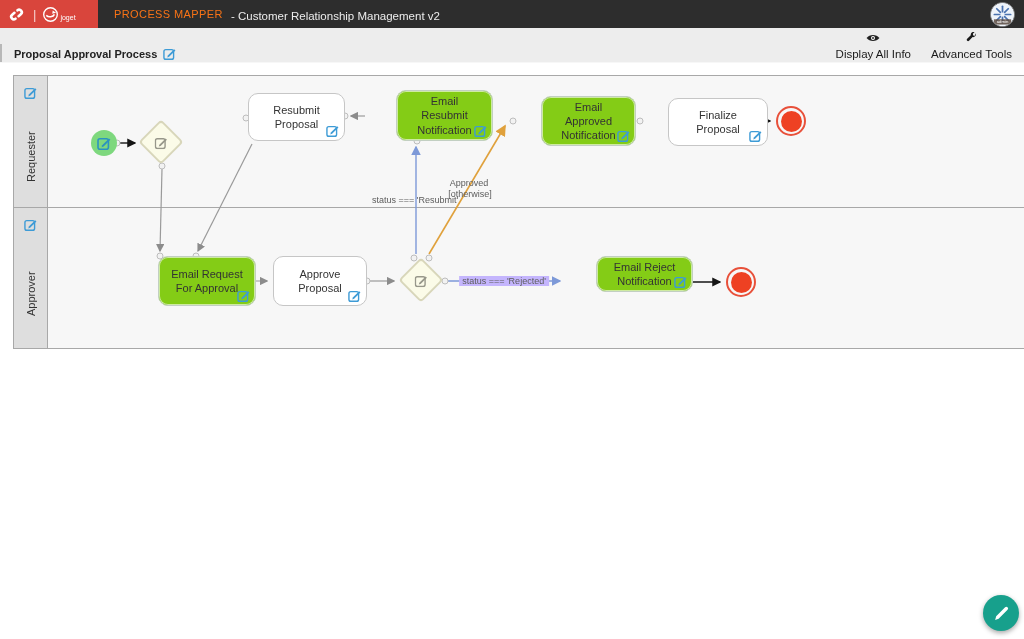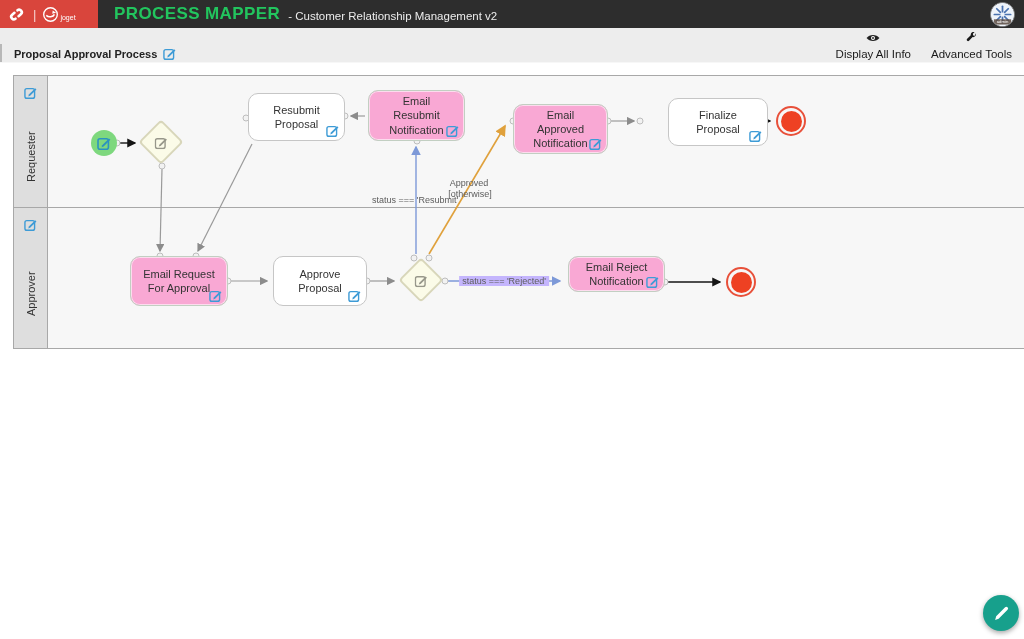--- a/index.html
+++ b/index.html
@@ -5,21 +5,21 @@
   html,body{margin:0;padding:0;}
   body{font-family:"Liberation Sans",sans-serif;background:#fff;}
   .screen{position:relative;width:1024px;height:639px;background:#fff;overflow:hidden;}
 
   
   .app-header{position:absolute;left:0;top:0;width:1024px;height:28px;background:#2d2d2d;display:flex;align-items:center;z-index:10;}
   .brand{width:98px;height:28px;background:#d9453c;display:flex;align-items:center;padding:0 6px;box-sizing:border-box;gap:5px;}
   .brand-sep{color:rgba(255,255,255,.75);font-size:13px;margin:0 1px;}
   .joget-logo{display:flex;align-items:flex-end;gap:1px;}
   .joget-text{color:#fff;font-size:7px;margin-bottom:2px;}
-  .app-title{margin-left:16px;color:#22c55e;font-size:17px;font-weight:bold;letter-spacing:.4px;white-space:nowrap;}
+  .app-title{margin-left:16px;color:#f97316;font-size:11px;font-weight:normal;letter-spacing:.4px;white-space:nowrap;}
   .app-subtitle{color:#ececec;font-size:11.5px;margin-left:8px;white-space:nowrap;padding-top:3px;}
   .avatar{position:absolute;right:9px;top:2px;width:25px;height:25px;border-radius:50%;overflow:hidden;background:#e8eef6;border:1px solid #777;box-sizing:border-box;}
 
   
   .toolbar{position:absolute;left:0;top:28px;width:1024px;height:34px;background:#ededed;border-bottom:1px solid #f7f7f7;z-index:9;}
   .tool-buttons{position:absolute;right:12px;top:4px;display:flex;gap:20px;align-items:center;}
   .tool-btn{display:flex;align-items:center;gap:5px;font-size:11.5px;color:#1a1a1a;cursor:pointer;flex-direction:column;}
   .left-notch{position:absolute;left:0;top:16px;width:2px;height:18px;background:#b8b8b8;}
   .process-title{position:absolute;left:14px;top:19px;display:flex;align-items:center;gap:6px;font-size:11px;font-weight:bold;color:#222;}
   .process-title .edit-icon{color:#3d9bd6;}
@@ -31,25 +31,25 @@
   .lane-2{height:141px;border-top:1px solid #a8a8a8;}
   .lane-header{width:34px;background:#dedede;border-right:1px solid #a8a8a8;box-sizing:border-box;display:flex;flex-direction:column;align-items:center;flex-shrink:0;}
   .lane-edit{margin-top:10px;color:#3d9bd6;cursor:pointer;}
   .lane-label{flex:1;display:flex;align-items:center;justify-content:center;writing-mode:vertical-rl;transform:rotate(180deg);font-size:11px;color:#333;padding-bottom:8px;}
 
   
   .flows{position:absolute;left:0;top:0;width:1024px;height:639px;z-index:2;pointer-events:none;}
 
   
   .task{position:absolute;border-radius:10px;border:1px solid #c6c6c6;background:#fff;display:flex;align-items:center;justify-content:center;text-align:center;font-size:11px;line-height:1.3;color:#333;box-sizing:border-box;padding:4px 12px;z-index:3;cursor:pointer;box-shadow:0 0 0 1px rgba(255,255,255,.6) inset;}
-  .task.green{background:#f9a8d4;border-color:#c2cfc2;}
+  .task.green{background:#84cc16;border-color:#c2cfc2;margin-left:28px;}
   .task .edit-icon{position:absolute;right:5px;bottom:3px;color:#3d9bd6;}
   #t-resubmit{left:248px;top:93px;width:97px;height:48px;}
   #t-eresub{left:368px;top:90px;width:97px;height:51px;}
-  #t-eappr{left:513px;top:104px;width:95px;height:50px;}
+  #t-eappr{left:513px;top:96px;width:95px;height:50px;}
   #t-final{left:640px;top:98px;width:100px;height:48px;margin-left:28px;}
   #t-ereq{left:130px;top:256px;width:98px;height:50px;}
   #t-appr{left:273px;top:256px;width:94px;height:50px;justify-content:center;}
   #t-erej{left:568px;top:256px;width:97px;height:36px;}
 
   .gateway{position:absolute;width:32px;height:32px;transform:rotate(45deg);background:#fbfbe8;border:2px solid #d8d6ba;border-radius:4px;display:flex;align-items:center;justify-content:center;z-index:3;cursor:pointer;box-sizing:border-box;}
   .gateway .edit-icon{transform:rotate(-45deg);color:#97978a;}
   #gw1{left:145px;top:126px;}
   #gw2{left:405px;top:264px;}
 

